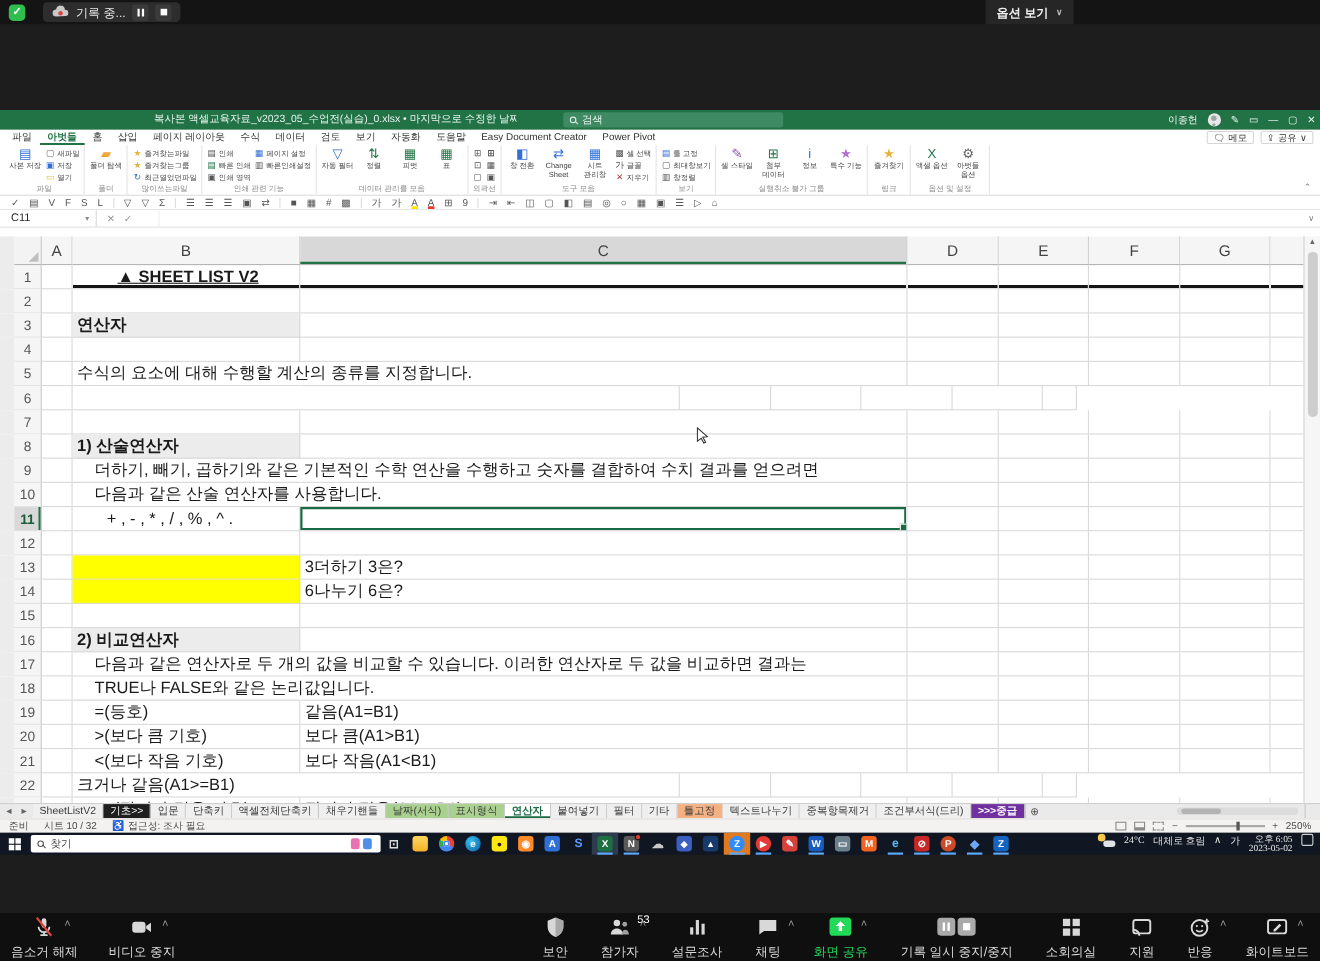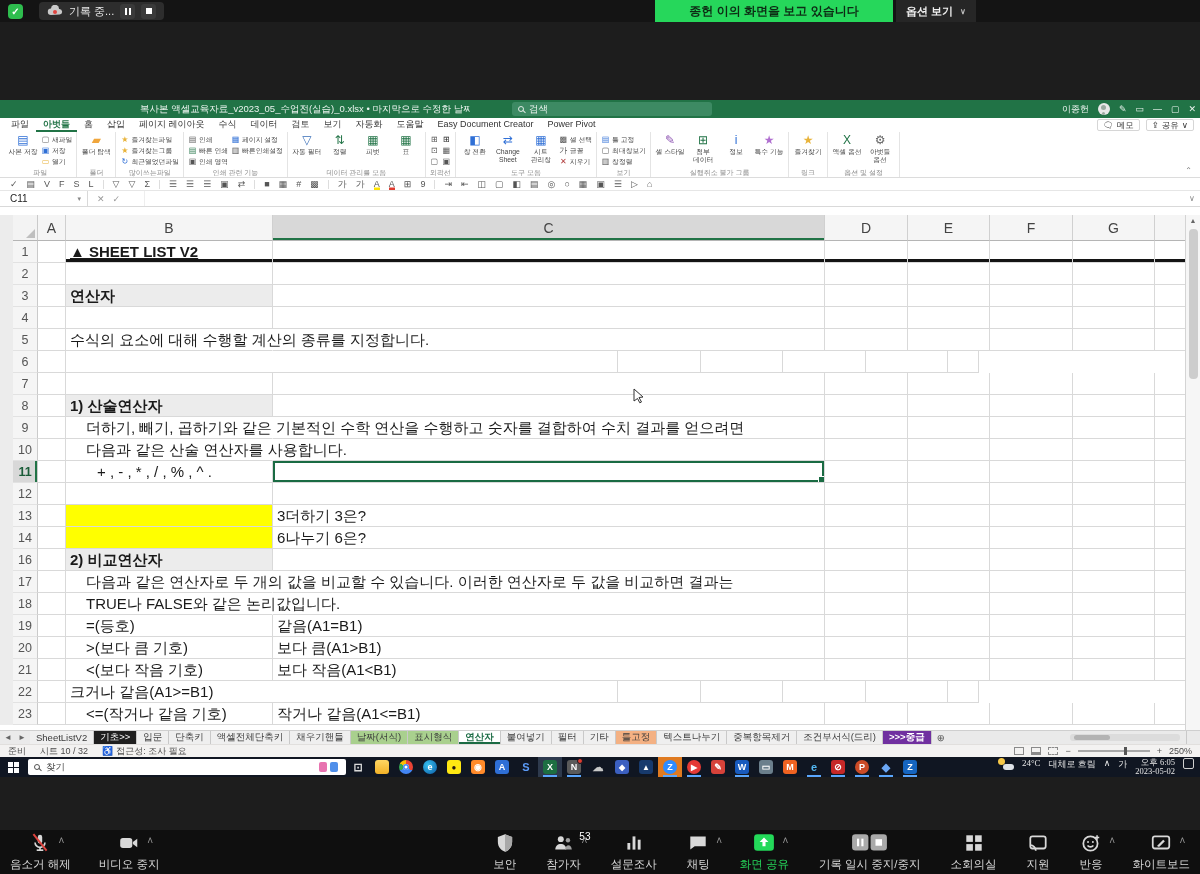--- a/index.html
+++ b/index.html
@@ -167,21 +167,20 @@
       <button class="zt-btn">
           <span class="pausebars">
             <i></i>
             <i></i>
           </span>
         </button>
       <button class="zt-btn">
           <span class="stopsq"></span>
         </button>
     </div>
-    <div class="zt-banner">종헌 이의 화면을 보고 있습니다</div>
     <button class="zt-options">
       <span>옵션 보기</span>
       <span class="chev">∨</span>
     </button>
   </div>
 
   <div id="excel">
     <div id="etitle">
       <div class="et-text">복사본 액셀교육자료_v2023_05_수업전(실습)_0.xlsx • 마지막으로 수정한 날짜: 어제 오후 7:09 ∨</div>
       <div class="et-search">
@@ -526,21 +525,21 @@
             <div class="chd" style="width: 82px;">E</div>
             <div class="chd" style="width: 83px;">F</div>
             <div class="chd" style="width: 82px;">G</div>
             <div class="chd" style="width: 31px;"></div>
           </div>
         <div id="rows">
             <div class="grow">
               <div class="gut"></div>
               <div class="rh">1</div>
               <div class="cell" style="width: 28px;"></div>
-              <div class="cell thick title" style="width: 207px;">▲ SHEET LIST V2</div>
+              <div class="cell thick title" style="width: 207px; text-align: center;">▲ SHEET LIST V2</div>
               <div class="cell thick" style="width: 552px;"></div>
               <div class="cell thick" style="width: 83px;"></div>
               <div class="cell thick" style="width: 82px;"></div>
               <div class="cell thick" style="width: 83px;"></div>
               <div class="cell thick" style="width: 82px;"></div>
               <div class="cell thick" style="width: 31px;"></div>
             </div>
             <div class="grow">
               <div class="gut"></div>
               <div class="rh">2</div>
@@ -683,20 +682,32 @@
               <div class="cell" style="width: 83px;"></div>
               <div class="cell" style="width: 82px;"></div>
               <div class="cell" style="width: 31px;"></div>
             </div>
             <div class="grow">
               <div class="gut"></div>
               <div class="rh">14</div>
               <div class="cell" style="width: 28px;"></div>
               <div class="cell yellow" style="width: 207px;"></div>
               <div class="cell" style="width: 552px;">6나누기 6은?</div>
+              <div class="cell" style="width: 83px;"></div>
+              <div class="cell" style="width: 82px;"></div>
+              <div class="cell" style="width: 83px;"></div>
+              <div class="cell" style="width: 82px;"></div>
+              <div class="cell" style="width: 31px;"></div>
+            </div>
+            <div class="grow">
+              <div class="gut"></div>
+              <div class="rh">15</div>
+              <div class="cell" style="width: 28px;"></div>
+              <div class="cell" style="width: 207px;"></div>
+              <div class="cell" style="width: 552px;"></div>
               <div class="cell" style="width: 83px;"></div>
               <div class="cell" style="width: 82px;"></div>
               <div class="cell" style="width: 83px;"></div>
               <div class="cell" style="width: 82px;"></div>
               <div class="cell" style="width: 31px;"></div>
             </div>
             <div class="grow">
               <div class="gut"></div>
               <div class="rh">16</div>
               <div class="cell" style="width: 28px;"></div>

